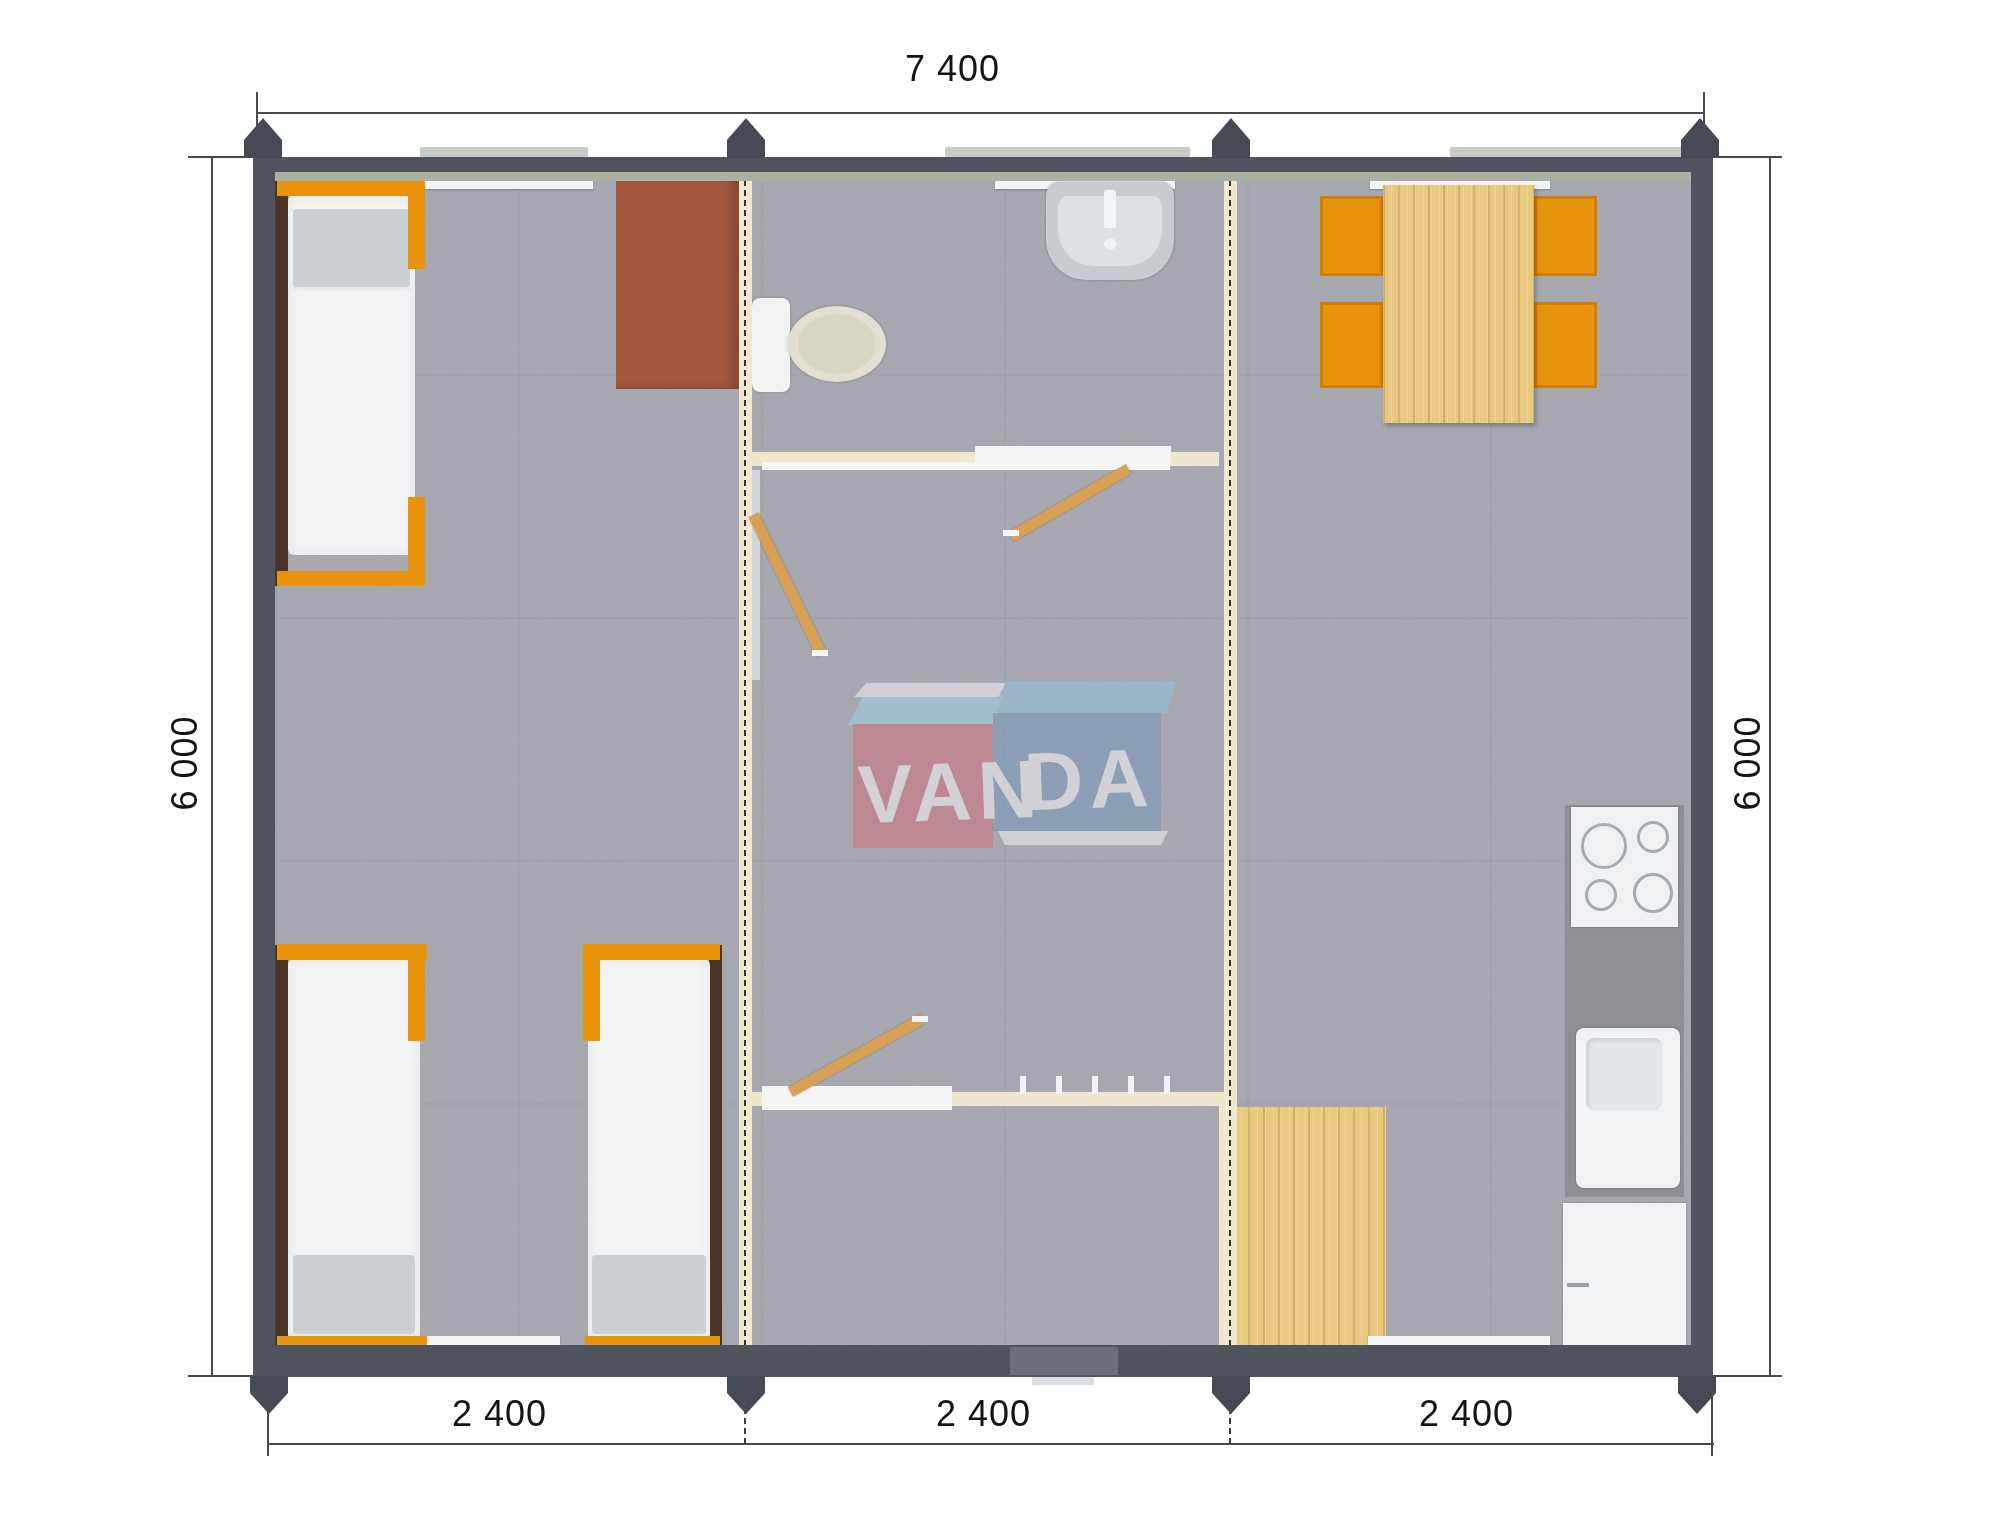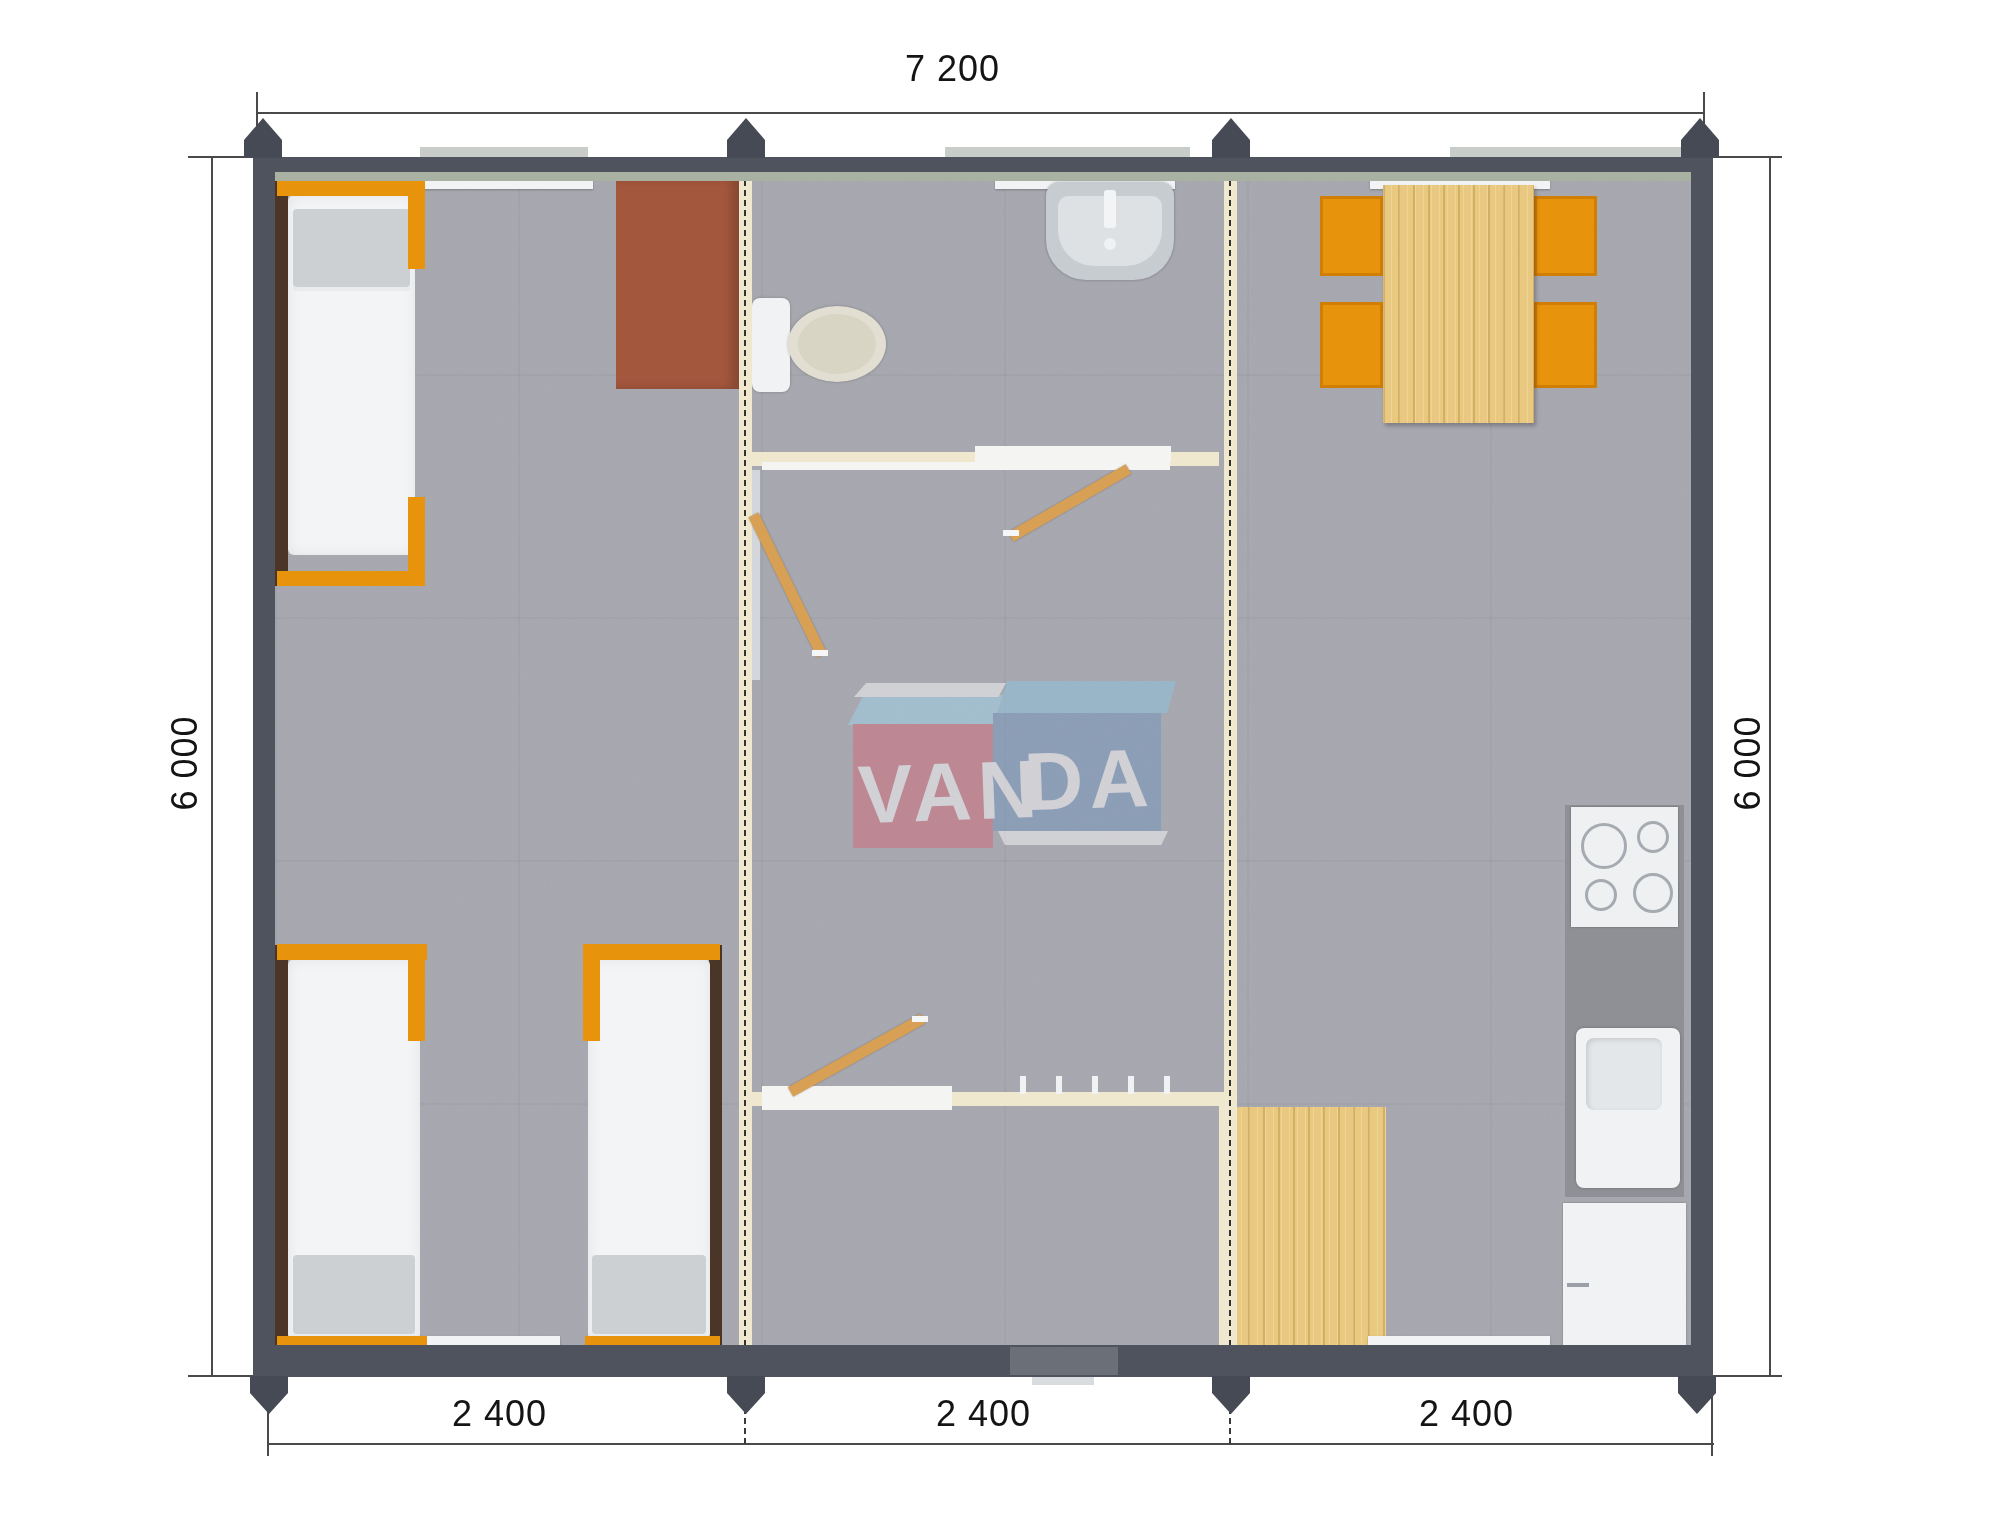--- a/index.html
+++ b/index.html
@@ -49,21 +49,21 @@
   
   .wm{opacity:0.55;}
   .wm-text{color:#f3f3f5;font-weight:bold;font-size:82px;letter-spacing:6px;
            font-family:"Liberation Sans", sans-serif;}
 </style>
 </head>
 <body>
 
 <div id="stage">
 
-  <div class="abs dimlabel" style="left:905px;top:48px;">7 200</div>
+  <div class="abs dimlabel" style="left:905px;top:48px;">7 400</div>
   <div class="abs dimline" style="left:257px;top:112px;width:1448px;height:2px;"></div>
   <div class="abs extline" style="left:256px;top:92px;width:2px;height:62px;"></div>
   <div class="abs extline" style="left:1703px;top:92px;width:2px;height:62px;"></div>
 
   <div class="abs dimlabel vlabel" style="left:130px;top:742px;width:110px;text-align:center;">6 000</div>
   <div class="abs dimline" style="left:211px;top:157px;width:2px;height:1220px;"></div>
   <div class="abs extline" style="left:188px;top:156px;width:70px;height:2px;"></div>
   <div class="abs extline" style="left:188px;top:1375px;width:70px;height:2px;"></div>
 
   <div class="abs dimlabel vlabel" style="left:1693px;top:742px;width:110px;text-align:center;">6 000</div>

